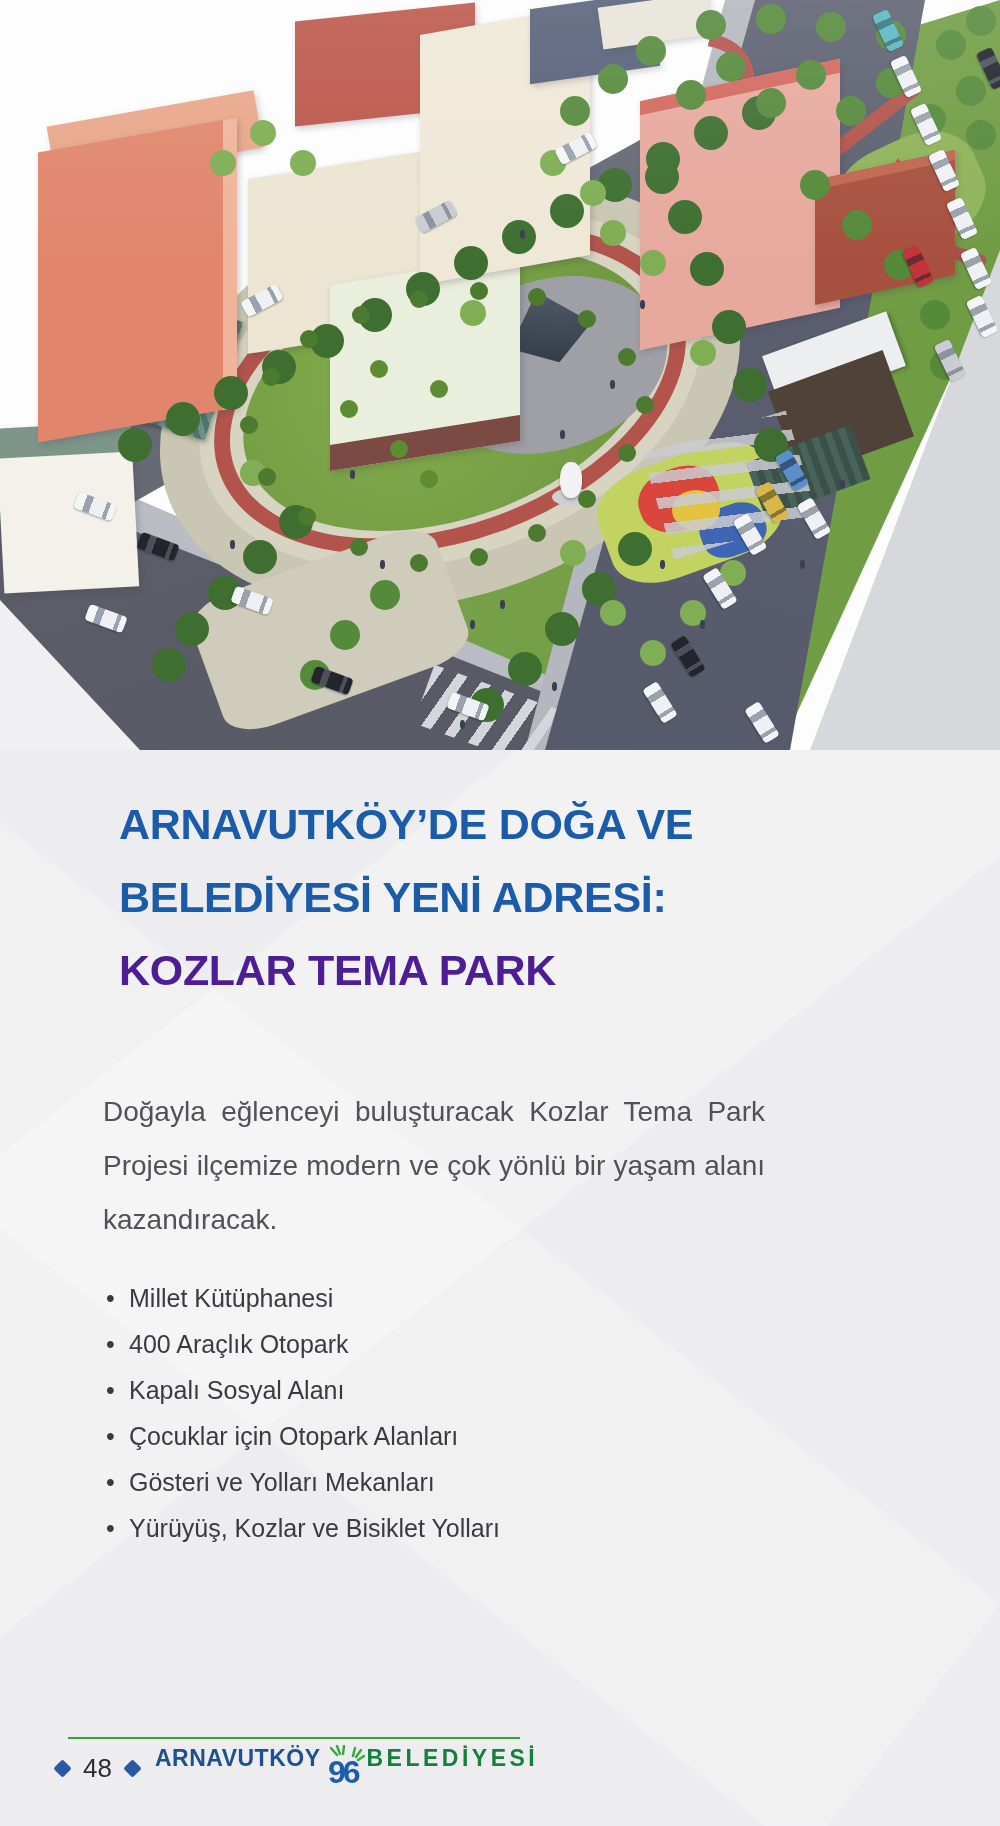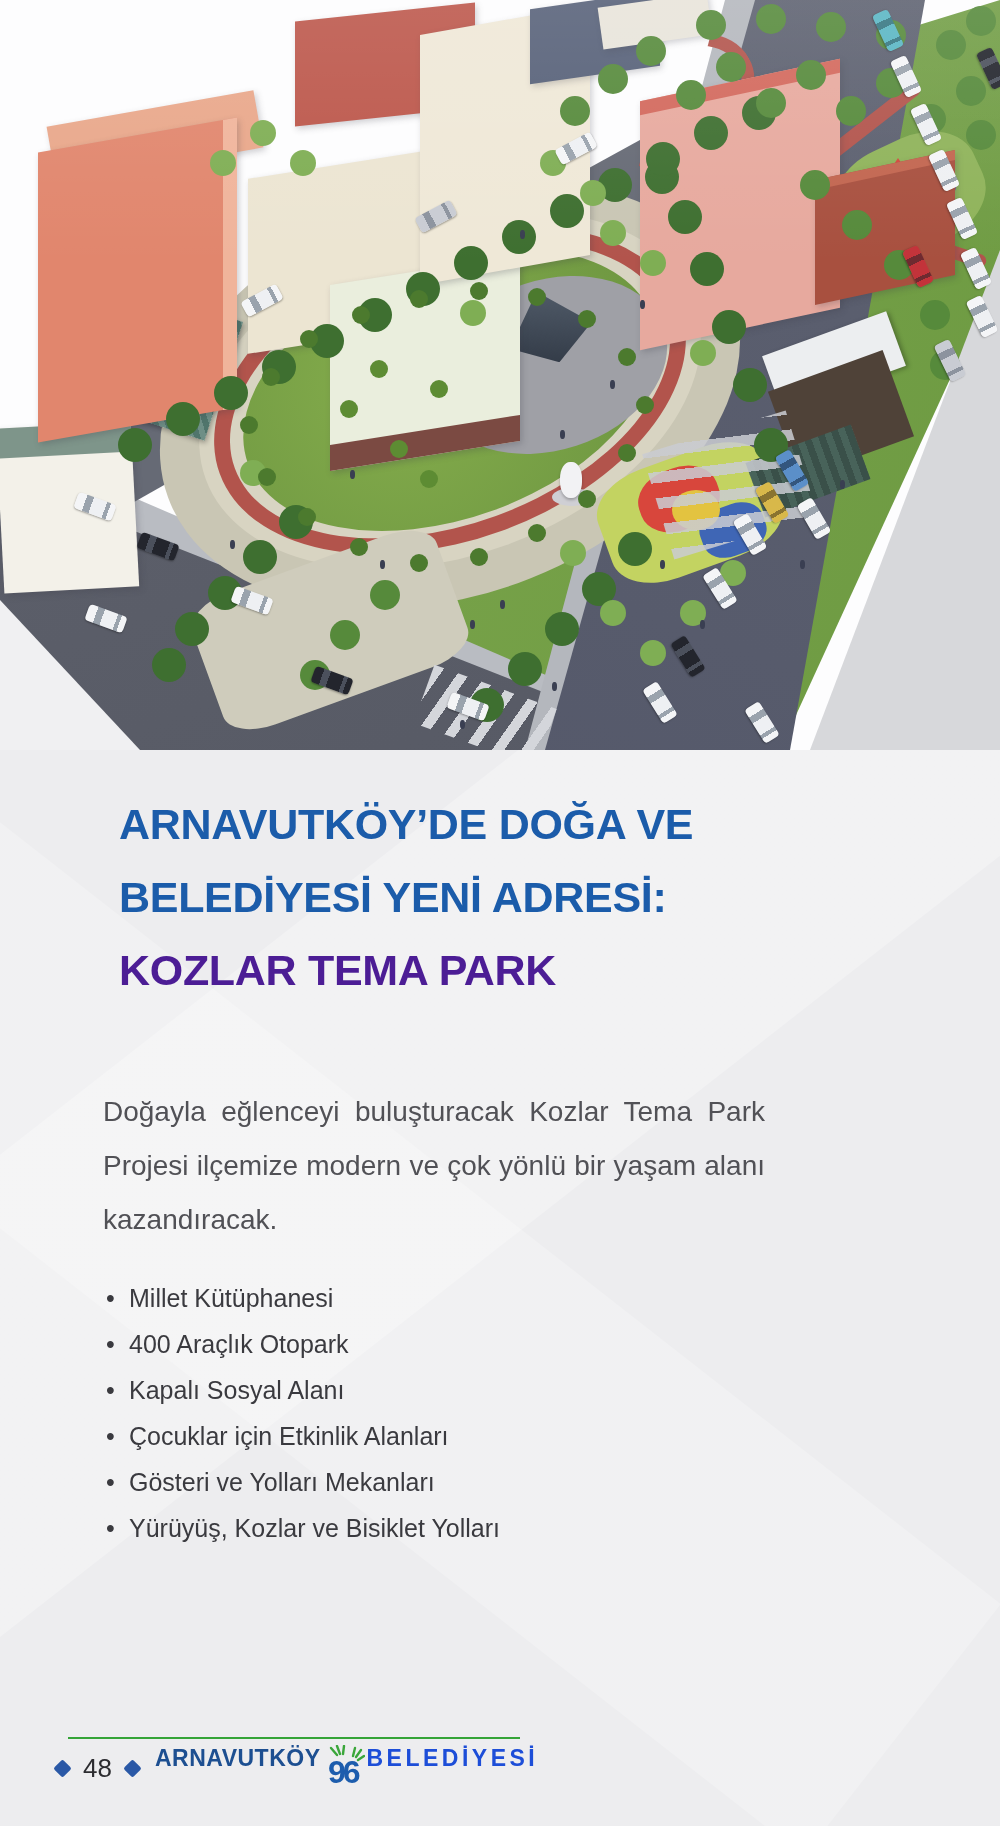--- a/index.html
+++ b/index.html
@@ -38,21 +38,21 @@
   .blist li::before{content:"\2022";position:absolute;left:3px;color:#3a3a3f;}
 
   
   .rule-green{position:absolute;left:68px;top:1737px;width:452px;height:2px;background:#35a437;z-index:2;}
   .footer{position:absolute;left:56px;top:1748px;height:40px;display:flex;align-items:center;z-index:2;}
   .diamond{width:13px;height:13px;background:#2a58a6;transform:rotate(45deg);border-radius:2px;}
   .pgnum{font-size:26px;color:#2c2c30;margin:0 14px;}
   .brand{display:flex;margin-left:16px;}
   .brand-primary{font-size:23px;font-weight:bold;color:#1d4f91;letter-spacing:.5px;}
   .brand-logo{margin:0 2px 0 6px;}
-  .brand-secondary{font-size:23px;color:#1d4ed8;letter-spacing:3.5px;font-weight:bold;}
+  .brand-secondary{font-size:23px;color:#15803d;letter-spacing:3.5px;font-weight:bold;}
 </style>
 </head>
 <body>
 
 <div class="page">
 
   <div class="hero" title="3D aerial render of Kozlar Tema Park: oval red running track around green lawn with glass pyramid skylight, tree-lined streets, playgrounds, parked cars and surrounding city buildings">
 
     <div class="shape" style="clip-path:polygon(80px 600px,100px 660px,160px 750px,780px 750px,1000px 270px,1000px 0px,740px 80px);background:linear-gradient(110deg,#7fa84e,#6d9a42);"></div>
 
@@ -181,21 +181,21 @@
     <h1 class="hline">ARNAVUTKÖY’DE DOĞA VE</h1>
     <h1 class="hline">BELEDİYESİ YENİ ADRESİ:</h1>
     <h1 class="hline hline-red">KOZLAR TEMA PARK</h1>
 
     <p class="par">Doğayla eğlenceyi buluşturacak Kozlar Tema Park Projesi ilçemize modern ve çok yönlü bir yaşam alanı kazandıracak.</p>
 
     <ul class="blist">
       <li>Millet Kütüphanesi</li>
       <li>400 Araçlık Otopark</li>
       <li>Kapalı Sosyal Alanı</li>
-      <li>Çocuklar için Etkinlik Alanları</li>
+      <li>Çocuklar için Otopark Alanları</li>
       <li>Gösteri ve Yolları Mekanları</li>
       <li>Yürüyüş, Kozlar ve Bisiklet Yolları</li>
     </ul>
   </div>
 
   <div class="rule-green"></div>
   <div class="footer">
     <span class="diamond"></span>
     <span class="pgnum">48</span>
     <span class="diamond"></span>

